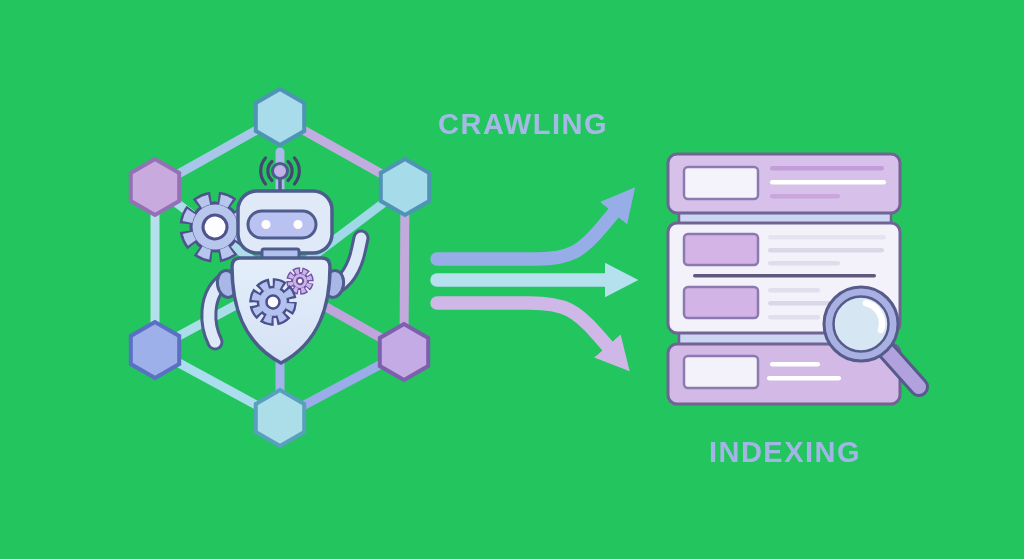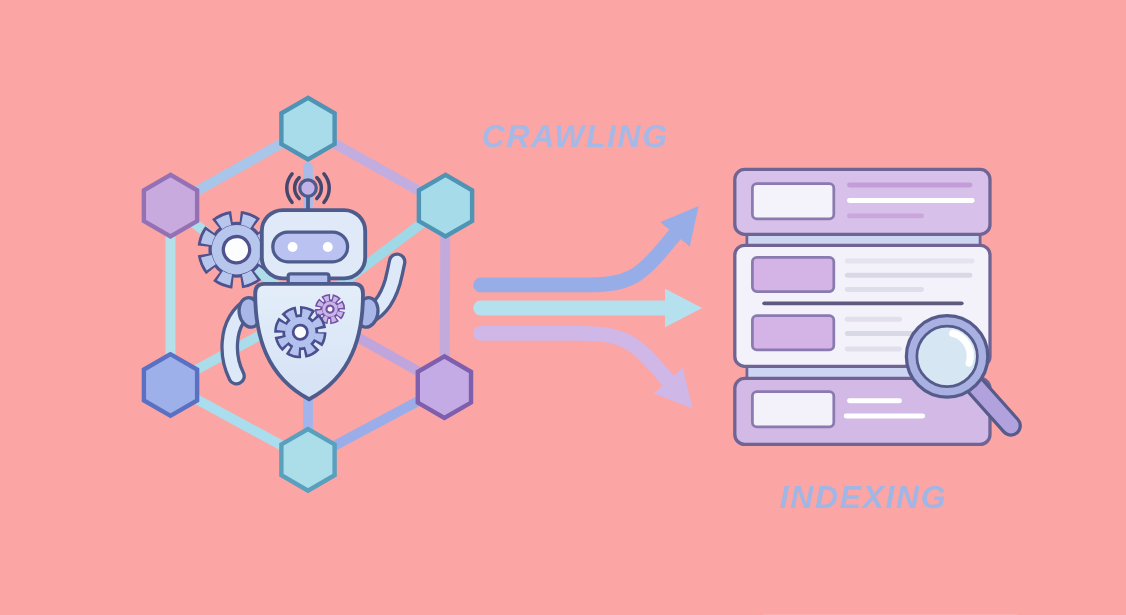--- a/index.html
+++ b/index.html
@@ -1,22 +1,21 @@
 <!DOCTYPE html>
 <html><head>
 <meta charset="utf-8">
 <style>
   html,body{margin:0;padding:0;background:#ffffff;}
   .stage{
     position:relative;
     width:1024px;height:559px;
-    background:#fca5a5;
+    background:#22c55e;
     overflow:hidden;
     font-family:"Liberation Sans", sans-serif;
-    font-style:italic;
   }
   svg{display:block;}
   text.flow-label{
     font-family:"Liberation Sans", sans-serif;
     font-weight:bold;
     font-size:29px;
     letter-spacing:1.5px;
   }
 </style>
 </head>

